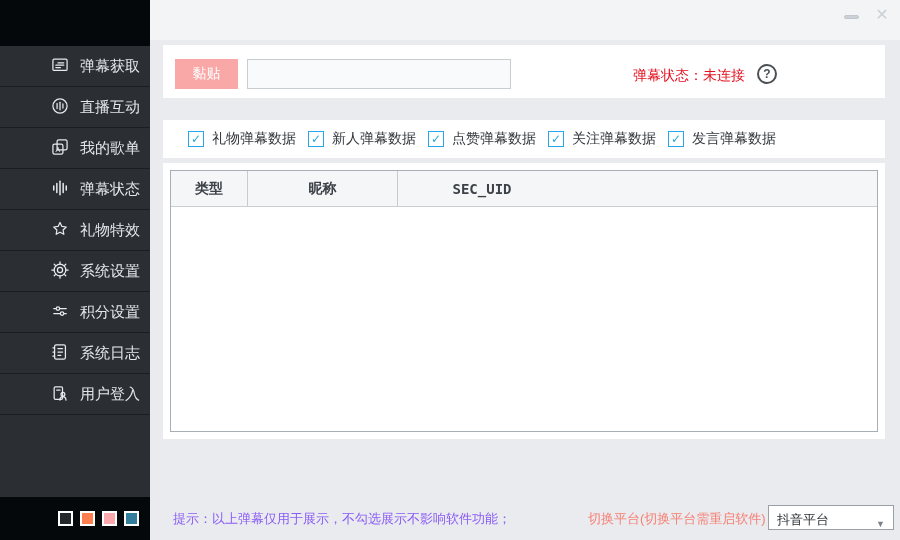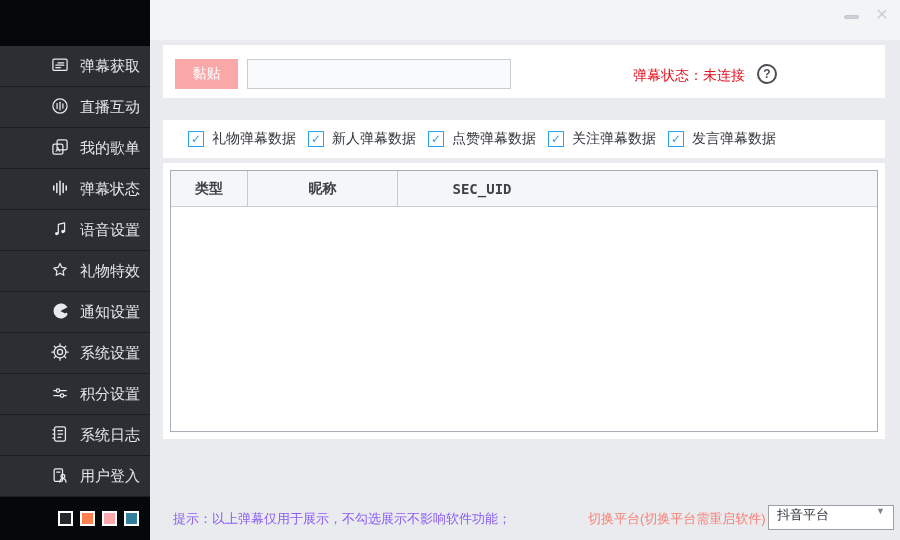--- a/index.html
+++ b/index.html
@@ -81,21 +81,21 @@
   }
   .th:last-child { border-right:none; }
   .th-type { width:77px; } .th-nick { width:150px; } .th-secuid { width:168px; font-family:"DejaVu Sans Mono","Liberation Mono",monospace; } .th-content { flex:1; }
   .table-body { height:calc(100% - 36px); background:#ffffff; }
 
   
   .footer-hint { position:absolute; left:173px; top:510px; font-size:13px; color:#8b5cf6; }
   .switch-platform { position:absolute; left:588px; top:510px; font-size:13px; color:#f87e74; cursor:pointer; }
   .platform-select {
     position:absolute; left:768px; top:505px; width:126px; height:25px;
-    background:#ffffff; border:1px solid #9aa0a6; display:flex; align-items:flex-start;
+    background:#ffffff; border:1px solid #9aa0a6; display:flex; align-items:flex-end;
     padding:0 8px; font-size:13px; color:#2e3338; cursor:pointer;
   }
   .platform-select .arrow { margin-left:auto; font-size:9px; color:#7d838a; }
 </style>
 </head>
 <body>
 
 <div class="sidebar">
   <div class="sidebar-top"></div>
 
@@ -134,43 +134,28 @@
       <span><svg width="20" height="20" viewBox="0 0 24 24" fill="none" stroke="#e8eaed" stroke-width="1.8" stroke-linecap="round">
             <line x1="4.5" y1="9.5" x2="4.5" y2="14.5"></line>
             <line x1="8.2" y1="6.5" x2="8.2" y2="17.5"></line>
             <line x1="12" y1="4" x2="12" y2="20"></line>
             <line x1="15.8" y1="6.5" x2="15.8" y2="17.5"></line>
             <line x1="19.5" y1="9.5" x2="19.5" y2="14.5"></line>
           </svg></span>
       <span>弹幕状态</span>
     </div>
 
-    <div class="menu-item">
-      <span><svg width="20" height="20" viewBox="0 0 24 24" fill="none" stroke="#e8eaed" stroke-width="1.5" stroke-linecap="round" stroke-linejoin="round">
-            <path d="M10 17.5 V6.5 l7.5 -1.8 V15"></path>
-            <circle cx="8" cy="17.5" r="2" fill="#e8eaed" stroke="none"></circle>
-            <circle cx="15.5" cy="15" r="2" fill="#e8eaed" stroke="none"></circle>
-          </svg></span>
-      <span>语音设置</span>
-    </div>
 
     <div class="menu-item">
       <span><svg width="20" height="20" viewBox="0 0 24 24" fill="none" stroke="#e8eaed" stroke-width="1.5" stroke-linejoin="round">
             <path d="M12 4.2 l2.3 4.7 5.2 0.7 -3.8 3.6 0.9 5.1 -4.6 -2.4 -4.6 2.4 0.9 -5.1 -3.8 -3.6 5.2 -0.7 z"></path>
           </svg></span>
       <span>礼物特效</span>
     </div>
 
-    <div class="menu-item">
-      <span><svg width="20" height="20" viewBox="0 0 24 24">
-            <path d="M21 7.5 A9 9 0 1 0 21 16.5 L12.5 12 Z" fill="#e8eaed"></path>
-            <circle cx="19.5" cy="15.5" r="1.4" fill="#e8eaed"></circle>
-          </svg></span>
-      <span>通知设置</span>
-    </div>
 
     <div class="menu-item">
       <span><svg width="20" height="20" viewBox="0 0 24 24" fill="none" stroke="#e8eaed" stroke-width="1.5" stroke-linecap="round">
             <circle cx="12" cy="12" r="3.1"></circle>
             <circle cx="12" cy="12" r="7"></circle>
             <line x1="19" y1="12" x2="21.8" y2="12"></line>
             <line x1="16.95" y1="16.95" x2="18.93" y2="18.93"></line>
             <line x1="12" y1="19" x2="12" y2="21.8"></line>
             <line x1="7.05" y1="16.95" x2="5.07" y2="18.93"></line>
             <line x1="5" y1="12" x2="2.2" y2="12"></line>

